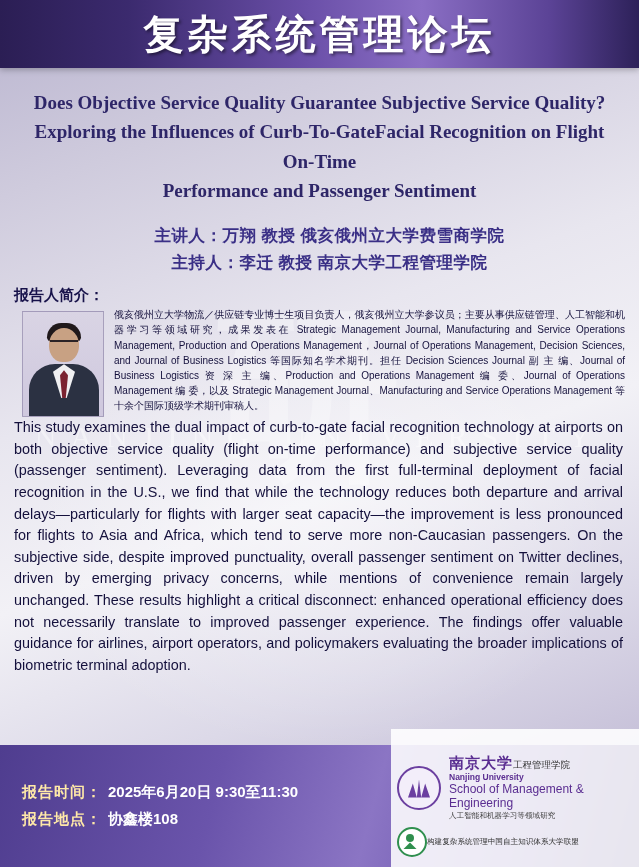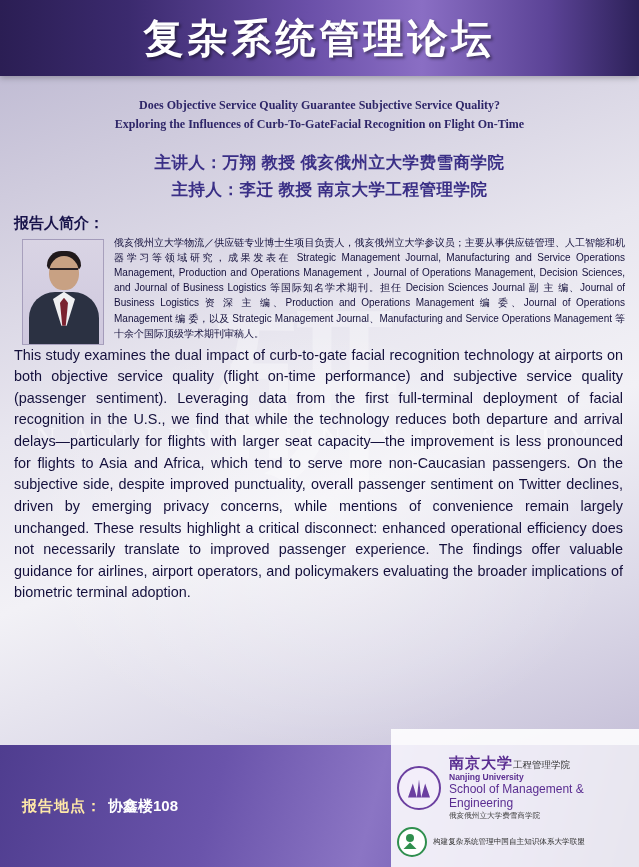--- a/index.html
+++ b/index.html
@@ -44,42 +44,42 @@
     text-align: center;
     font-family: "Liberation Serif", serif;
     font-size: 30px;
     letter-spacing: 14px;
     color: rgba(255,255,255,0.42);
     pointer-events: none;
     user-select: none;
   }
   .banner {
     position: relative;
-    height: 76px;
+    height: 68px;
     background: linear-gradient(90deg, #2b1e54 0%, #3b2a6e 20%, #6a4fa8 48%, #8a6ec4 66%, #5b4396 86%, #2d2159 100%);
     display: flex;
     align-items: center;
     justify-content: center;
     box-shadow: 0 2px 6px rgba(0,0,0,0.25);
   }
   .banner-title {
     font-family: "Liberation Serif", serif;
     font-size: 40px;
     font-weight: 700;
     color: #ffffff;
     letter-spacing: 4px;
     text-shadow: 2px 2px 3px rgba(0,0,0,0.45);
   }
   .talk-title {
     position: relative;
     margin: 20px 26px 0 26px;
     text-align: center;
     color: #2e2668;
     font-family: "Liberation Serif", serif;
-    font-size: 12px;
+    font-size: 19px;
     font-weight: 700;
     line-height: 1.55;
   }
   .speaker-block {
     position: relative;
     margin-top: 16px;
     text-align: center;
     color: #3a2f86;
     font-size: 16.5px;
     font-weight: 700;
@@ -261,21 +261,20 @@
     color: #5a2d91;
   }
   .nju-sub {
     font-size: 7.6px;
     color: #444;
     margin-top: 1px;
   }
   .logo-row2 {
     display: flex;
     align-items: center;
-    gap: 6px;
     margin-top: 7px;
   }
   .green-badge {
     width: 26px; height: 26px;
     border-radius: 50%;
     border: 2px solid #2f8f4e;
     background: #ffffff;
     position: relative;
     flex: 0 0 26px;
   }
@@ -308,20 +307,21 @@
   <div class="watermark">研</div>
   <div class="watermark2">NANJING UNIVERSITY</div>
 
   <div class="banner">
     <div class="banner-title">复杂系统管理论坛</div>
   </div>
 
   <div class="talk-title">
     <div>Does Objective Service Quality Guarantee Subjective Service Quality?</div>
     <div>Exploring the Influences of Curb-To-GateFacial Recognition on Flight On-Time</div>
+    <div>Performance and Passenger Sentiment</div>
   </div>
 
   <div class="speaker-block">
     <div class="row">主讲人：万翔 教授 俄亥俄州立大学费雪商学院</div>
     <div class="row">主持人：李迁 教授 南京大学工程管理学院</div>
   </div>
 
   <div class="section-head">报告人简介：</div>
 
   <div class="bio-wrap">
@@ -333,35 +333,39 @@
       <div class="shirt"></div>
       <div class="tie"></div>
     </div>
     <div class="bio-text">俄亥俄州立大学物流／供应链专业博士生项目负责人，俄亥俄州立大学参议员；主要从事供应链管理、人工智能和机器学习等领域研究，成果发表在 Strategic Management Journal, Manufacturing and Service Operations Management, Production and Operations Management，Journal of Operations Management, Decision Sciences, and Journal of Business Logistics 等国际知名学术期刊。担任 Decision Sciences Journal 副 主 编、Journal of Business Logistics 资 深 主 编、Production and Operations Management 编 委、Journal of Operations Management 编 委，以及 Strategic Management Journal、Manufacturing and Service Operations Management 等十余个国际顶级学术期刊审稿人。</div>
   </div>
 
   <div class="abstract-text">This study examines the dual impact of curb-to-gate facial recognition technology at airports on both objective service quality (flight on-time performance) and subjective service quality (passenger sentiment). Leveraging data from the first full-terminal deployment of facial recognition in the U.S., we find that while the technology reduces both departure and arrival delays—particularly for flights with larger seat capacity—the improvement is less pronounced for flights to Asia and Africa, which tend to serve more non-Caucasian passengers. On the subjective side, despite improved punctuality, overall passenger sentiment on Twitter declines, driven by emerging privacy concerns, while mentions of convenience remain largely unchanged. These results highlight a critical disconnect: enhanced operational efficiency does not necessarily translate to improved passenger experience. The findings offer valuable guidance for airlines, airport operators, and policymakers evaluating the broader implications of biometric terminal adoption.</div>
 
   <div class="footer">
     <div class="footer-left">
+      <div class="f-row">
+        <span class="f-label">报告时间：</span>
+        <span class="f-value">2025年6月20日 9:30至11:30</span>
+      </div>
       <div class="f-row">
         <span class="f-label">报告地点：</span>
         <span class="f-value">协鑫楼108</span>
       </div>
     </div>
     <div class="footer-right">
       <div class="logo-row">
         <div class="nju-badge"></div>
         <div class="nju-texts">
           <div class="nju-cn">
             <span>南京大学</span><small>工程管理学院</small>
           </div>
           <div class="nju-en1">Nanjing University</div>
           <div class="nju-en2">School of Management &amp; Engineering</div>
-          <div class="nju-sub">俄亥俄州立大学费雪商学院</div>
+          <div class="nju-sub">人工智能和机器学习等领域研究</div>
         </div>
       </div>
       <div class="logo-row2">
         <div class="green-badge"></div>
         <div class="green-text">构建复杂系统管理中国自主知识体系大学联盟</div>
       </div>
     </div>
   </div>
 
 </div>

